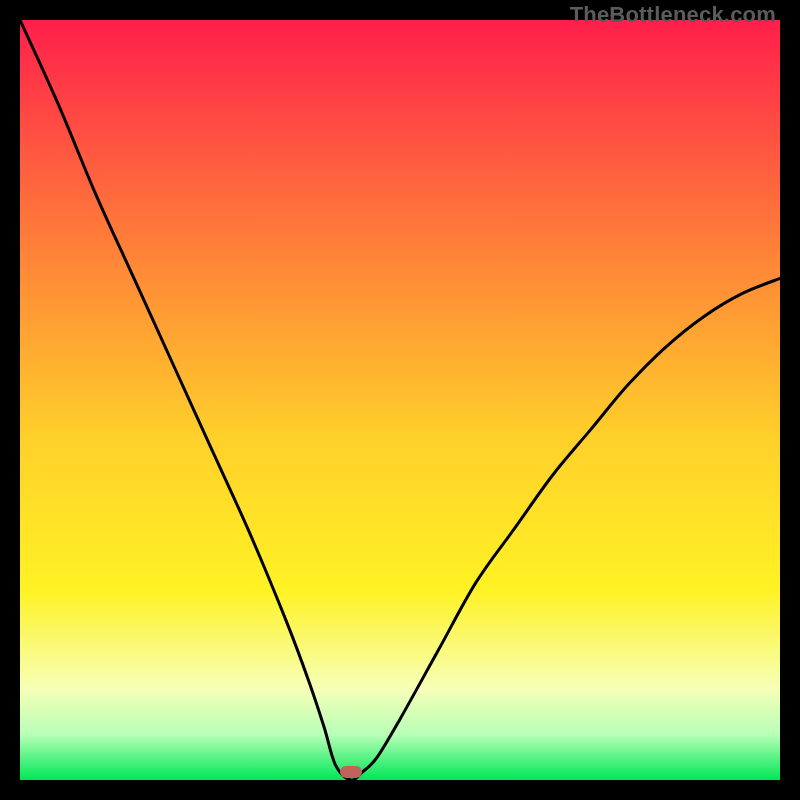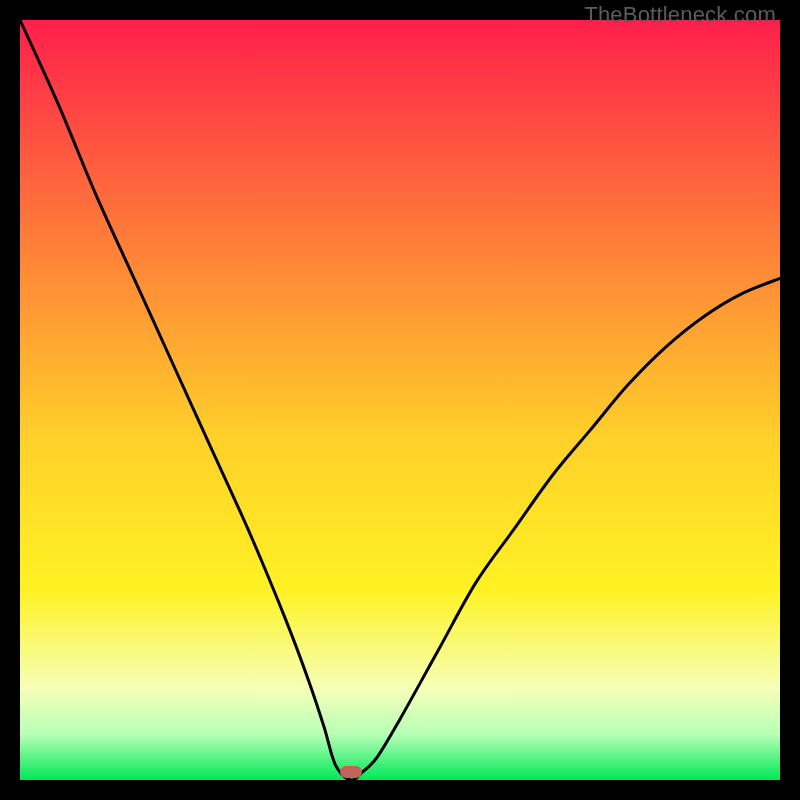--- a/index.html
+++ b/index.html
@@ -24,21 +24,21 @@
     left: 0;
     top: 0;
     width: 760px;
     height: 760px;
   }
   .watermark {
     position: absolute;
     top: 2px;
     right: 24px;
     font-size: 22px;
-    font-weight: 400;
+    font-weight: 700;
     color: #5c5c5c;
     letter-spacing: 0.2px;
   }
   .marker {
     position: absolute;
     width: 22px;
     height: 12px;
     border-radius: 6px;
     background: #c1625b;
   }

